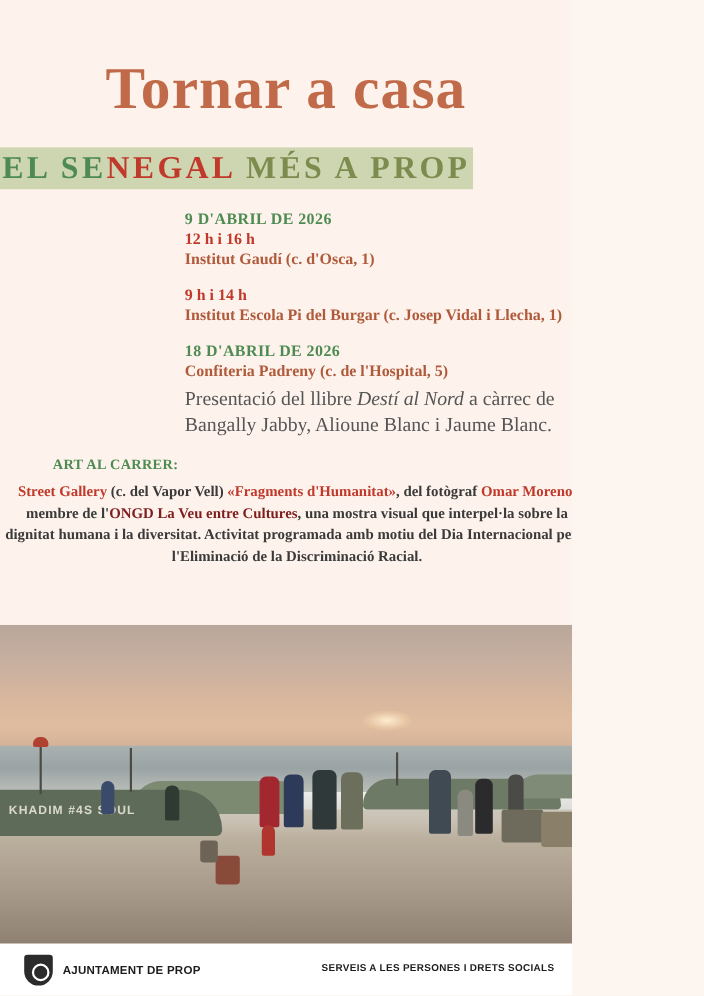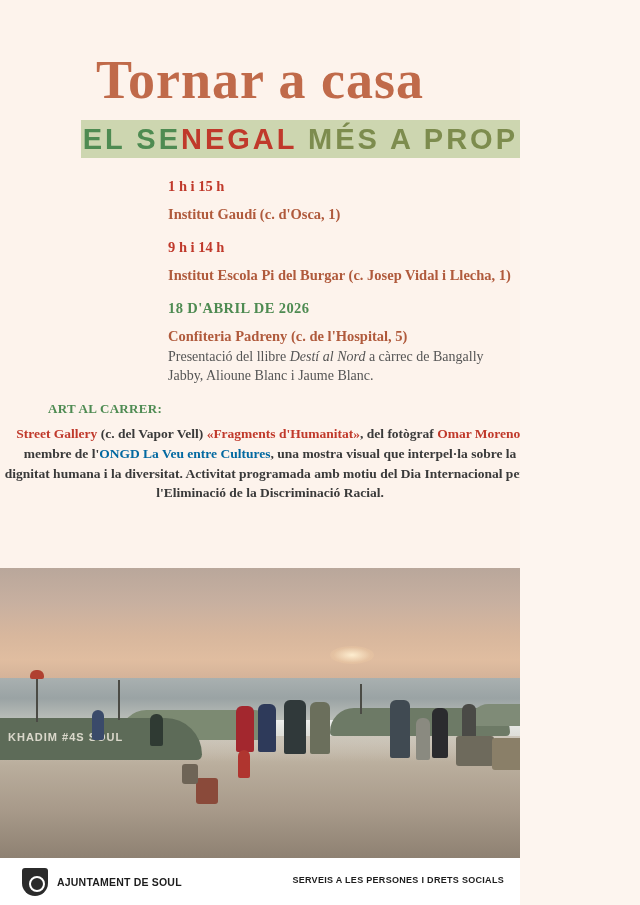--- a/index.html
+++ b/index.html
@@ -29,23 +29,23 @@
     font-weight: bold;
     font-size: 54px;
     letter-spacing: 1px;
     color: #c06a4a;
     margin: 0;
     padding-top: 52px;
     line-height: 1.05;
   }
 
   .subtitle-row {
-    text-align: right;
-    margin-top: 14px;
-    font-family: Liberation Sans, sans-serif;
+    text-align: left;
+    margin-top: 28px;
+    font-family: Liberation Serif, serif;
     font-weight: bold;
     font-size: 29px;
     letter-spacing: 3px;
     white-space: nowrap;
   }
   .subtitle-row .hl {
     background: #cdd6b0;
     padding: 3px 2px;
   }
   .sw-green { color: #4e8b52; }
@@ -80,25 +80,25 @@
   .s-time {
     color: #c0392b;
     font-weight: bold;
     font-size: 14.5px;
     margin-top: 1px;
   }
   .s-place {
     color: #b05a3c;
     font-weight: bold;
     font-size: 14.5px;
-    margin-top: 11px;
+    margin-top: 1px;
   }
   .s-note {
     color: #555;
-    font-size: 14px;
+    font-size: 18px;
     font-weight: normal;
     margin-top: 3px;
     line-height: 1.35;
   }
   .s-note i { font-style: italic; }
 
   
   .art-head {
     margin: 6px 0 0 48px;
     color: #4e8b52;
@@ -111,21 +111,21 @@
     width: 540px;
     margin: 7px auto 0 auto;
     text-align: center;
     font-family: "Liberation Serif", serif;
     font-size: 13.5px;
     line-height: 1.45;
     color: #3a3a3a;
     font-weight: bold;
   }
   .art-body .rd { color: #c0392b; }
-  .art-body .gr { color: #0369a1; }
+  .art-body .gr { color: #7f1d1d; }
 
   
   .photo {
     position: absolute;
     left: 0;
     top: 568px;
     width: 640px;
     height: 290px;
     overflow: hidden;
   }
@@ -257,21 +257,22 @@
   <div class="subtitle-row">
     <span class="hl">
       <span class="sw-green">EL SE</span><span class="sw-red">NE</span><span class="sw-red">GAL</span><span class="sw-olive"> MÉS A PROP</span>
     </span>
   </div>
 
 
   <div class="sessions">
 
     <div class="session">
-      <div class="s-time">1 h i 15 h</div>
+      <div class="s-date">9 D'ABRIL DE 2026</div>
+      <div class="s-time">12 h i 16 h</div>
       <div class="s-place">Institut Gaudí (c. d'Osca, 1)</div>
     </div>
 
     <div class="session">
       <div class="s-time">9 h i 14 h</div>
       <div class="s-place">Institut Escola Pi del Burgar (c. Josep Vidal i Llecha, 1)</div>
     </div>
 
     <div class="session">
       <div class="s-date">18 D'ABRIL DE 2026</div>
@@ -326,18 +327,18 @@
   </div>
 
   <div class="logos-strip">
     
   </div>
 
   <div class="footer"></div>
 
   <div class="ajuntament">
     <span class="aj-shield"></span>
-    <span class="aj-text">AJUNTAMENT DE SOUL</span>
+    <span class="aj-text">AJUNTAMENT DE PROP</span>
   </div>
 
   <div class="footer-right">SERVEIS A LES PERSONES I DRETS SOCIALS</div>
 
 </div>
 
 </body></html>

